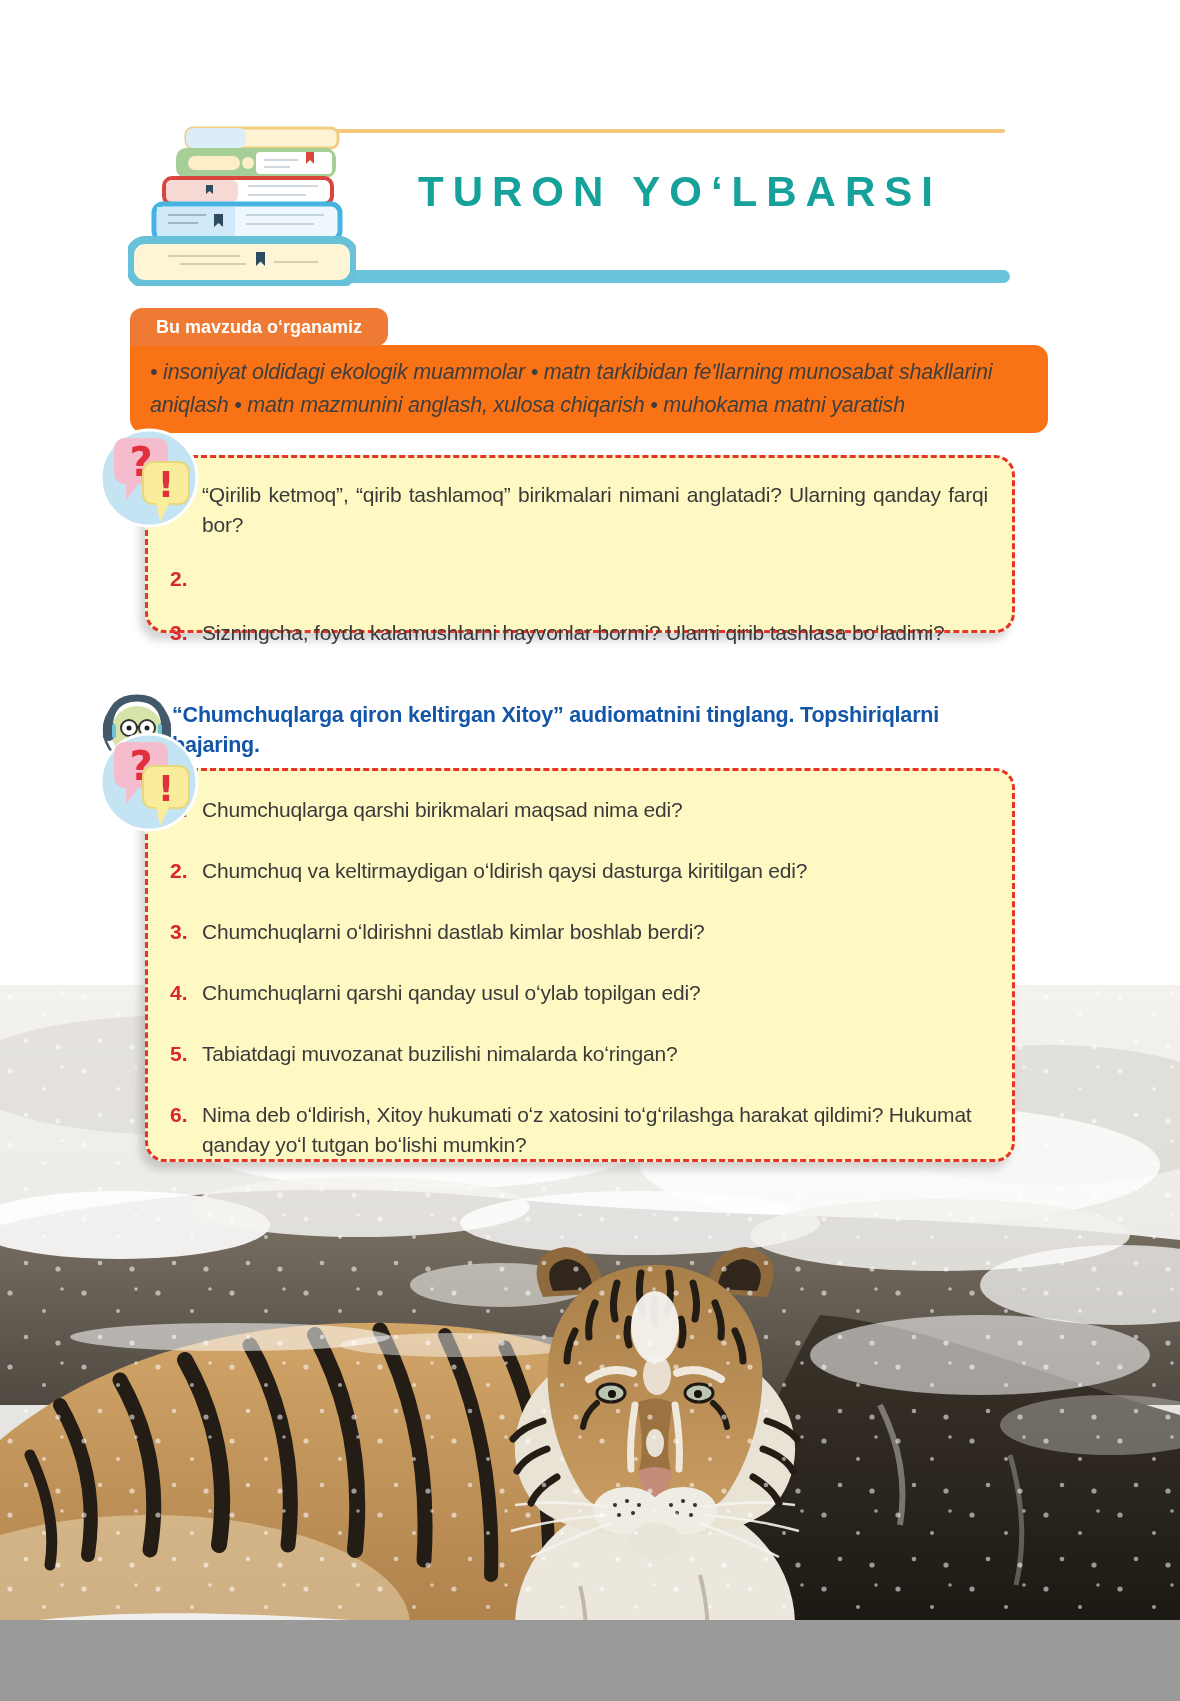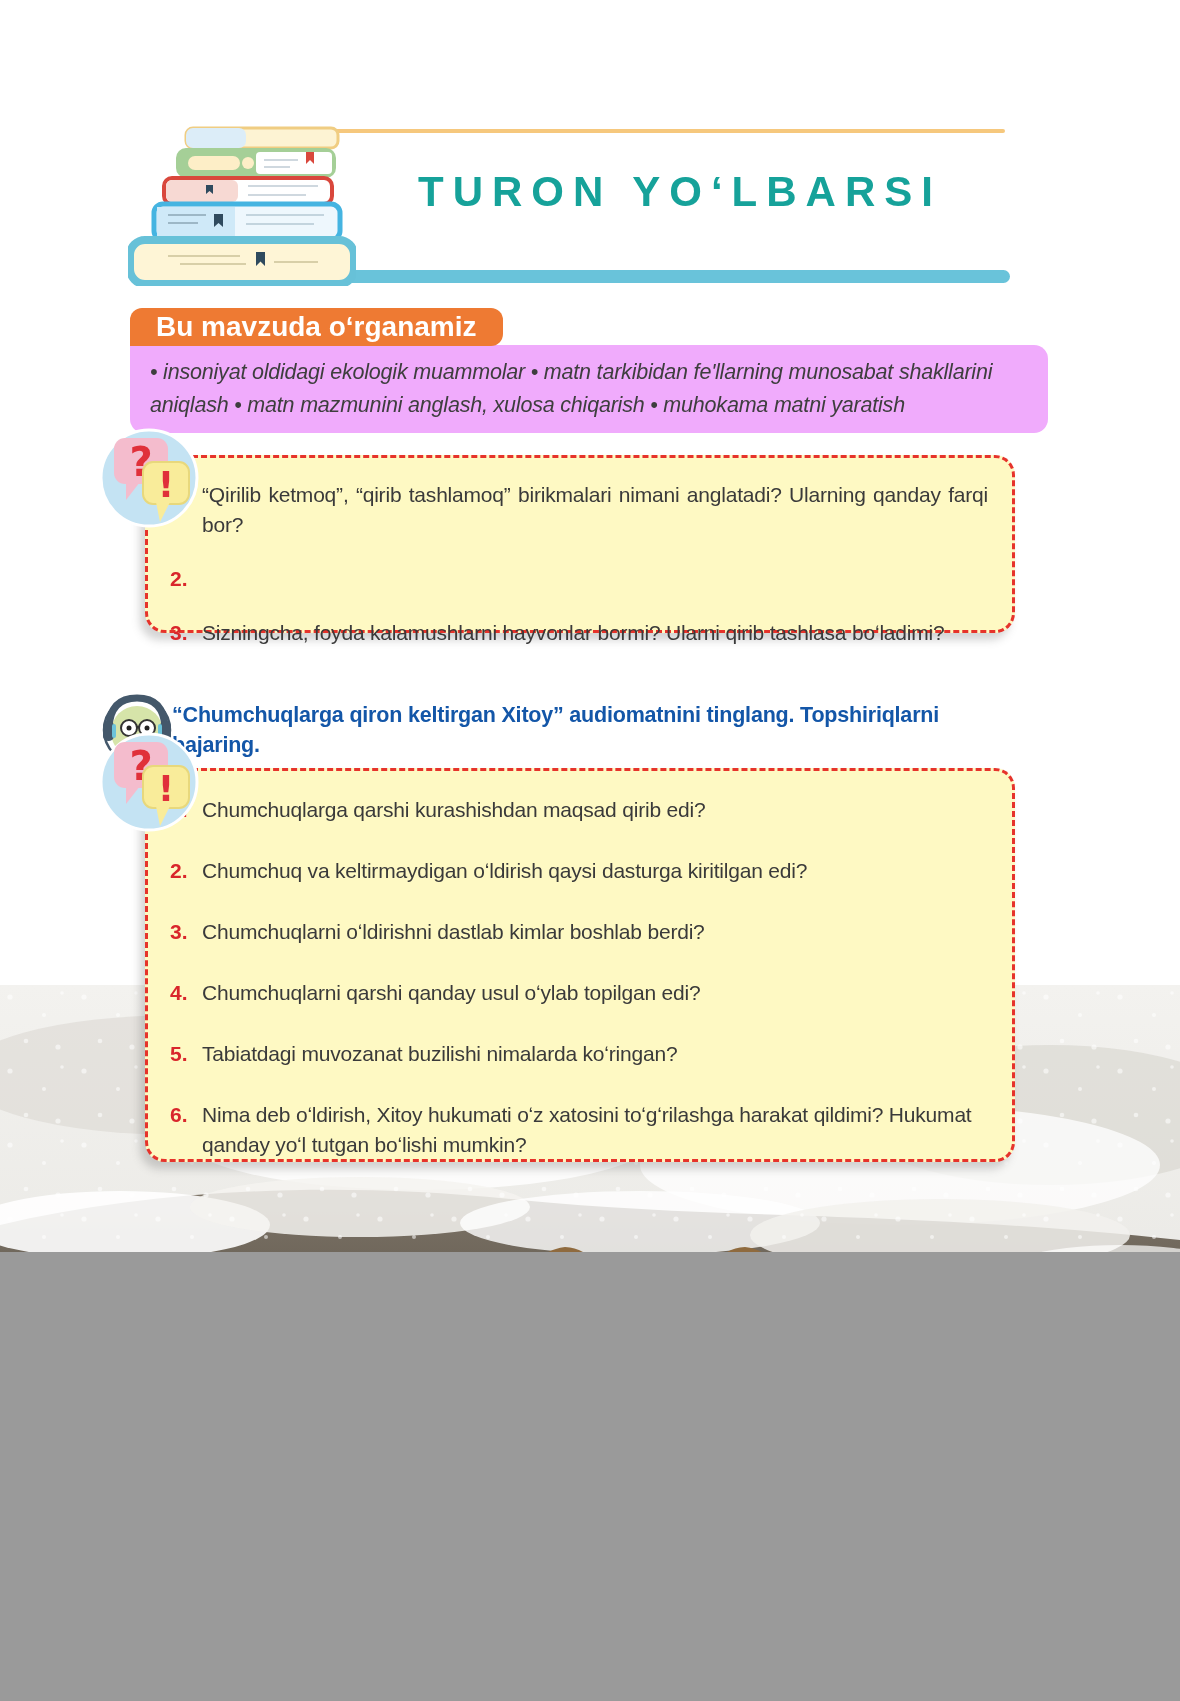--- a/index.html
+++ b/index.html
@@ -1,37 +1,37 @@
 <!DOCTYPE html>
 <html><head>
 <meta charset="utf-8">
 <style>
   html,body{margin:0;padding:0;background:#9a9a9a;}
   .page{
-    position:relative;width:1180px;height:1252px;margin:0 auto;
+    position:relative;width:1180px;height:1620px;margin:0 auto;
     background:#ffffff;overflow:hidden;
     font-family:"Liberation Sans","DejaVu Sans",sans-serif;color:#3a3a3a;
   }
   
   .hdr-topline{position:absolute;left:205px;top:129px;width:800px;height:4px;border-radius:3px;background:#f6c87d;}
   .hdr-books{position:absolute;left:128px;top:122px;width:228px;height:164px;z-index:3;}
   .page-title{
     position:absolute;left:340px;top:168px;width:680px;text-align:center;
     font-size:42px;font-weight:800;letter-spacing:9px;color:#16a29a;white-space:nowrap;
   }
   .hdr-botline{position:absolute;left:130px;top:270px;width:880px;height:13px;border-radius:8px;background:#69c3da;}
   
   .topic-tab{
     position:absolute;left:130px;top:308px;height:38px;line-height:38px;
-    background:#ee7a33;color:#ffffff;font-size:28px;font-weight:700;
+    background:#ee7a33;color:#ffffff;font-size:18px;font-weight:700;
     padding:0 26px;border-radius:12px 12px 12px 0;z-index:2;
   }
   .topic-box{
     position:absolute;left:130px;top:345px;width:918px;height:88px;
-    background:#f0abfc;border-radius:0 14px 14px 14px;box-sizing:border-box;
+    background:#f97316;border-radius:0 14px 14px 14px;box-sizing:border-box;
     padding:11px 20px 0 20px;
   }
   .topic-box .txt{
     font-style:italic;font-size:21.5px;line-height:33px;color:#3e3e3e;letter-spacing:-0.2px;
   }
   
   .qicon{position:absolute;width:110px;height:118px;z-index:4;}
   .qicon.one{left:96px;top:422px;}
   .qicon.two{left:96px;top:726px;}
   
@@ -154,21 +154,21 @@
     <path d="M30 60 L44 60 L30 78 Z" fill="#f4bccd"></path>
     <text x="45" y="54" font-size="40" font-weight="800" fill="#e0303a" text-anchor="middle" font-family="'DejaVu Sans',sans-serif">?</text>
     <rect x="47" y="40" width="46" height="42" rx="10" fill="#f9ec9a" stroke="#e8d87c" stroke-width="2"></rect>
     <path d="M60 80 L74 80 L64 100 Z" fill="#f9ec9a"></path>
     <text x="70" y="75" font-size="36" font-weight="800" fill="#e0303a" text-anchor="middle" font-family="'DejaVu Sans',sans-serif">!</text>
   </svg>
 
   <div class="qbox two">
     <div class="q-row">
       <span class="q-num">1.</span>
-      <span class="q-text">Chumchuqlarga qarshi kurashishdan maqsad qirib edi?</span>
+      <span class="q-text">Chumchuqlarga qarshi birikmalari maqsad nima edi?</span>
     </div>
     <div class="q-row">
       <span class="q-num">2.</span>
       <span class="q-text">Chumchuq va keltirmaydigan oʻldirish qaysi dasturga kiritilgan edi?</span>
     </div>
     <div class="q-row">
       <span class="q-num">3.</span>
       <span class="q-text">Chumchuqlarni oʻldirishni dastlab kimlar boshlab berdi?</span>
     </div>
     <div class="q-row">

